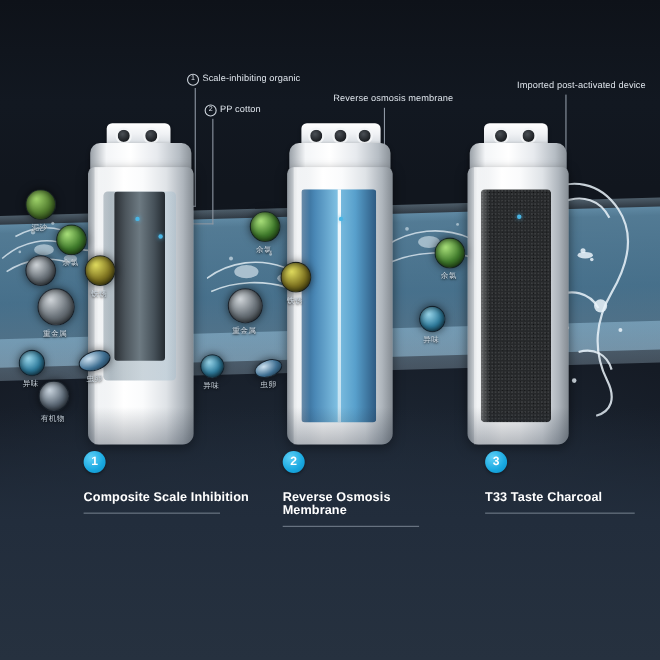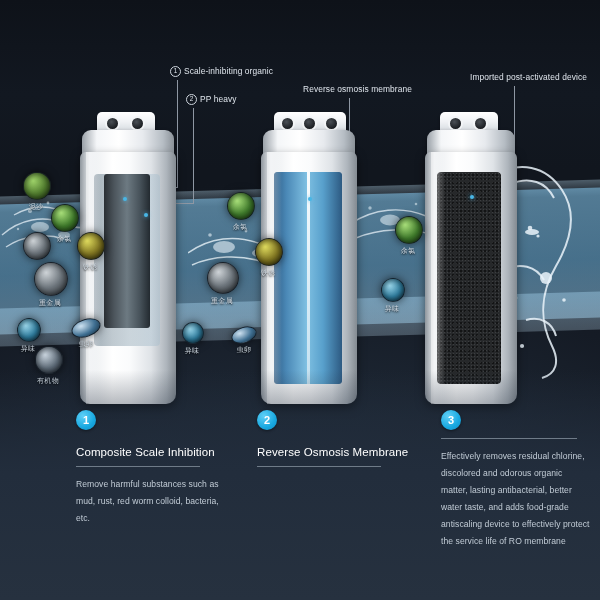--- a/index.html
+++ b/index.html
@@ -92,21 +92,21 @@
   .cpill{width:28px;height:16px;border-radius:50%;margin:5px auto 0;
     background:radial-gradient(ellipse at 35% 30%, #cfe3f2, #3f6f92 55%, #0f2230 100%);
     box-shadow:0 0 8px rgba(0,0,0,.6);border:1.5px solid rgba(15,22,30,.85);transform:rotate(-18deg);}
 
   
   .col{position:absolute;top:410px;}
   .badge{width:20px;height:20px;border-radius:50%;
     background:radial-gradient(circle at 35% 30%,#5fd0f7,#18a8e0 60%,#0f8dc4 100%);
     color:#fff;font-size:11px;font-weight:bold;line-height:20px;text-align:center;
     box-shadow:0 1px 3px rgba(0,0,0,.45);}
-  .ctitle{margin-top:16px;color:#ffffff;font-size:11.5px;font-weight:normal;letter-spacing:.1px;}
+  .ctitle{margin-top:16px;color:#ffffff;font-size:11.5px;font-weight:bold;letter-spacing:.1px;}
   .rule{margin-top:8px;width:124px;height:1px;background:#6f7b88;}
   .cbody{margin-top:9px;color:#c2ccd6;font-size:8.6px;line-height:17px;letter-spacing:.05px;}
 
   
   .splash{position:absolute;pointer-events:none;}
 </style>
 </head>
 <body>
 
 <div id="stage">
@@ -187,21 +187,21 @@
   <div class="lline" style="left:152px;top:203px;width:42px;height:1px;"></div>
   <div class="lline" style="left:349px;top:98px;width:1px;height:90px;"></div>
   <div class="lline" style="left:311px;top:187px;width:39px;height:1px;"></div>
   <div class="lline" style="left:514px;top:86px;width:1px;height:96px;"></div>
   <div class="lline" style="left:474px;top:181px;width:41px;height:1px;"></div>
 
   <div class="callout" style="left:170px;top:66px;">
     <span class="circnum">1</span><span>Scale-inhibiting organic</span>
   </div>
   <div class="callout" style="left:186px;top:94px;">
-    <span class="circnum">2</span><span>PP heavy</span>
+    <span class="circnum">2</span><span>PP cotton</span>
   </div>
   <div class="callout" style="left:303px;top:84px;">
     <span>Reverse osmosis membrane</span>
   </div>
   <div class="callout" style="left:470px;top:72px;">
     <span>Imported post-activated device</span>
   </div>
 
   <div class="cart" style="left:80px;top:112px;width:96px;height:292px;">
     <div class="cap">
@@ -318,28 +318,27 @@
     <div class="cball c-odor" style="width:22px;height:22px;margin-left:9px;"></div>
     <div class="clabel">异味</div>
   </div>
 
   <div class="vignette-bottom"></div>
 
   <div class="col" style="left:76px;width:152px;">
     <div class="badge">1</div>
     <div class="ctitle">Composite Scale Inhibition</div>
     <div class="rule"></div>
-    <div class="cbody">Remove harmful substances such as mud, rust, red worm colloid, bacteria, etc.</div>
   </div>
 
   <div class="col" style="left:257px;width:152px;">
     <div class="badge">2</div>
     <div class="ctitle">Reverse Osmosis Membrane</div>
     <div class="rule"></div>
   </div>
 
   <div class="col" style="left:441px;width:150px;">
     <div class="badge">3</div>
+    <div class="ctitle">T33 Taste Charcoal</div>
     <div class="rule" style="width:136px;"></div>
-    <div class="cbody">Effectively removes residual chlorine, discolored and odorous organic matter, lasting antibacterial, better water taste, and adds food-grade antiscaling device to effectively protect the service life of RO membrane</div>
   </div>
 
 </div>
 
 </body></html>

